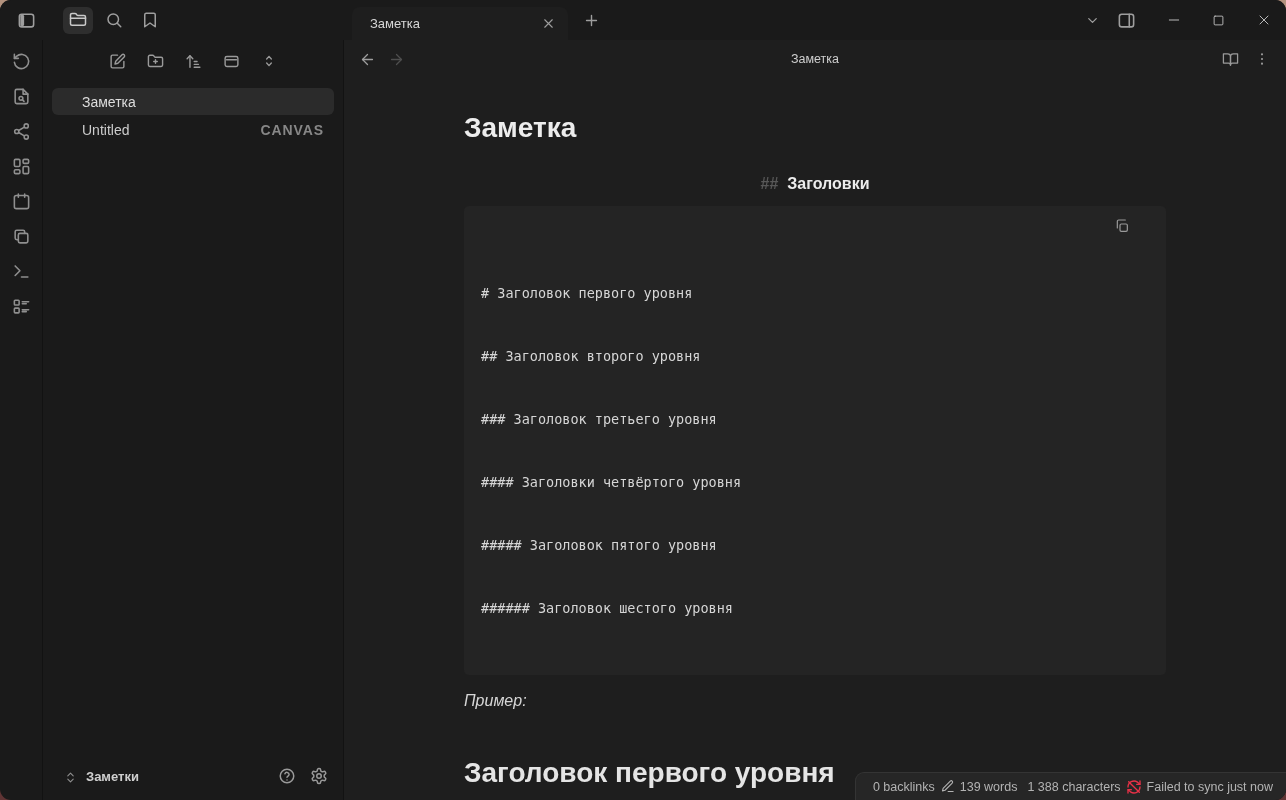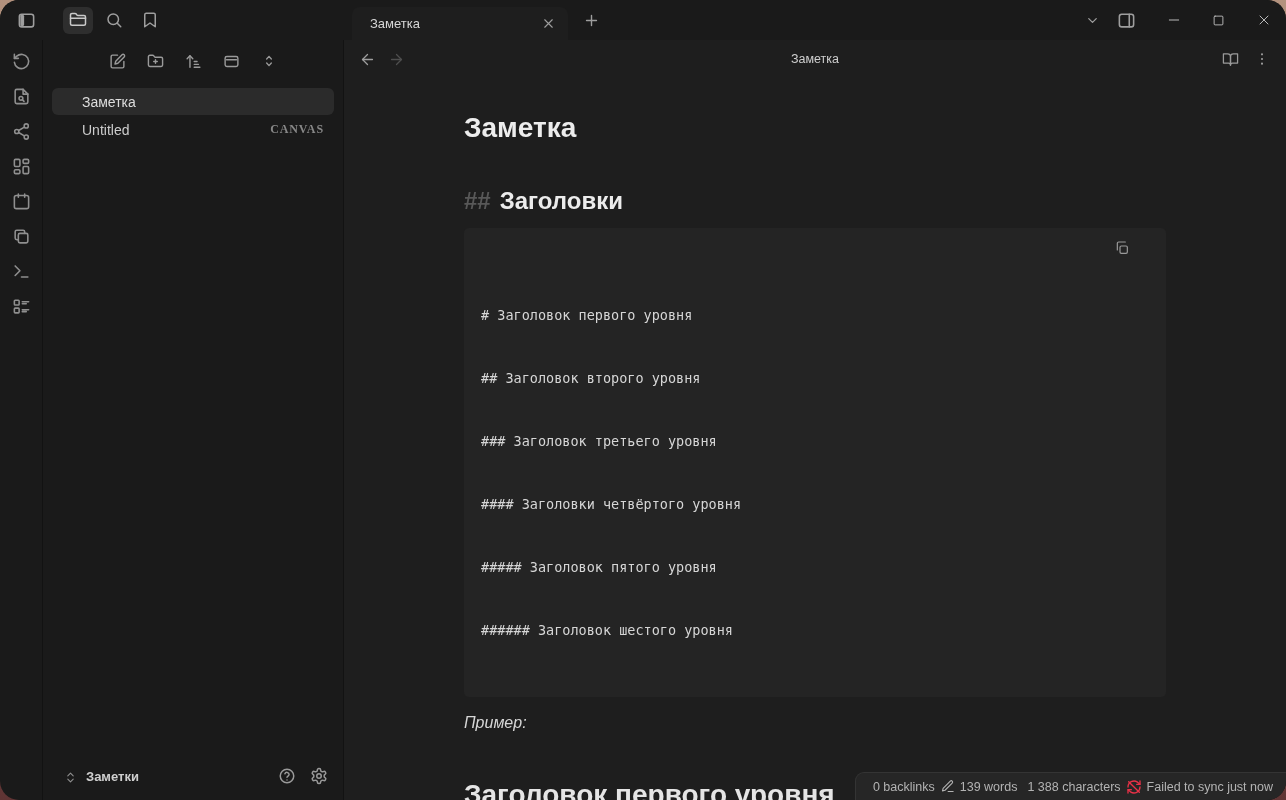--- a/index.html
+++ b/index.html
@@ -5,21 +5,21 @@
   * { box-sizing: border-box; margin: 0; padding: 0; }
   html,body { width:100%; height:100%; }
   body {
     font-family: "Liberation Sans", "DejaVu Sans", sans-serif;
     background: linear-gradient(180deg,#b3927e 0%, #8a5c4f 60%, #5f3434 100%);
     display:flex; align-items:flex-start; justify-content:flex-start;
     cursor: default; user-select: none;
   }
   .window {
     width:1286px; height:800px; position:relative;
-    background:#1a1a1a; border-radius:19px; overflow:hidden;
+    background:#1a1a1a; border-radius:11px; overflow:hidden;
     color:#dadada;
   }
   svg { display:block; }
   .ic { stroke:currentColor; fill:none; stroke-width:2; stroke-linecap:round; stroke-linejoin:round; }
   .ic-thin { stroke-width:1.4; }
 
   
   .titlebar { height:40px; display:flex; align-items:stretch; background:#1a1a1a; }
   .tb-left { flex:0 0 344px; display:flex; align-items:center; padding-left:11px; }
   .icon-btn {
@@ -53,21 +53,21 @@
 
   .sidebar { width:301px; flex:0 0 301px; border-right:1px solid #121212; display:flex; flex-direction:column; }
   .side-toolbar { height:42px; display:flex; align-items:center; justify-content:center; gap:11px; }
   .side-toolbar .icon-btn { width:27px; height:25px; color:#9a9a9a; }
   .file-list { flex:1; padding:6px 9px; }
   .file-item {
     height:27px; border-radius:6px; display:flex; align-items:center;
     padding:0 10px 0 30px; font-size:14px; color:#cccccc; margin-bottom:1px; cursor:pointer;
   }
   .file-item.selected { background:#2b2b2b; color:#dddddd; }
-  .file-tag { margin-left:auto; font-size:12px; font-weight:700; letter-spacing:.9px; color:#878787;font-family:Liberation Serif, serif; }
+  .file-tag { margin-left:auto; font-size:14px; font-weight:700; letter-spacing:.9px; color:#878787; }
 
   .vault-row { height:42px; display:flex; align-items:center; padding:0 11px 6px 15px; }
   .vault-switcher { display:flex; align-items:flex-end; gap:9px; color:#cfcfcf; font-size:13px; font-weight:700; cursor:pointer; padding:4px 6px; border-radius:6px; }
   .vault-switcher .chev { color:#8f8f8f; }
   .vault-actions { margin-left:auto; display:flex; align-items:center; gap:6px; }
   .vault-actions .icon-btn { width:26px; height:26px; color:#9a9a9a; }
 
   
   .main { flex:1; background:#1e1e1e; position:relative; display:flex; flex-direction:column; overflow:hidden; }
   .view-header { height:38px; flex:0 0 38px; display:flex; align-items:center; padding:0 10px; position:relative; }
@@ -78,21 +78,21 @@
     position:absolute; left:0; right:0; text-align:center;
     font-size:12.5px; color:#cfcfcf; pointer-events:none;
   }
   .header-actions { margin-left:auto; display:flex; align-items:center; gap:4px; z-index:2; }
   .header-actions .icon-btn { width:28px; height:26px; color:#9a9a9a; }
 
   .editor { flex:1; overflow:hidden; }
   .content { width:702px; margin:0 auto; font-size:16px; color:#d8d8d8; }
 
   .inline-title { margin-top:34px; font-size:28px; font-weight:700; color:#ededed; }
-  .md-h2 { margin-top:43px; font-size:24px; font-weight:700; color:#ececec; }
+  .md-h2 { margin-top:31px; font-size:16px; font-weight:700; color:#ececec;text-align:center; }
   .md-token { color:#585858; font-weight:700; margin-right:9px; }
 
   .code-block {
     margin-top:13px; background:#242424; border-radius:5px;
     padding:14px 17px; position:relative;
     font-family:"DejaVu Sans Mono","Liberation Mono",monospace;
     font-size:13.5px; line-height:21px; color:#d6d6d6; white-space:pre;
   }
   .copy-btn {
     position:absolute; top:7px; right:8px; width:28px; height:26px;

